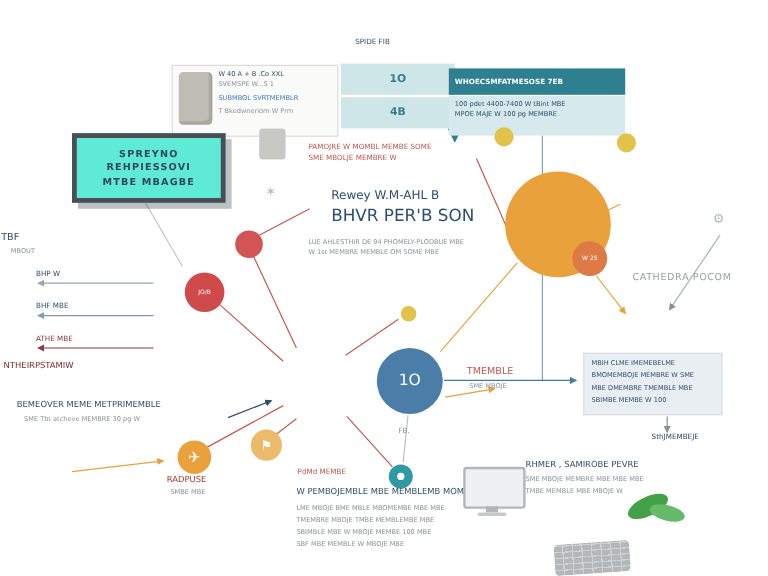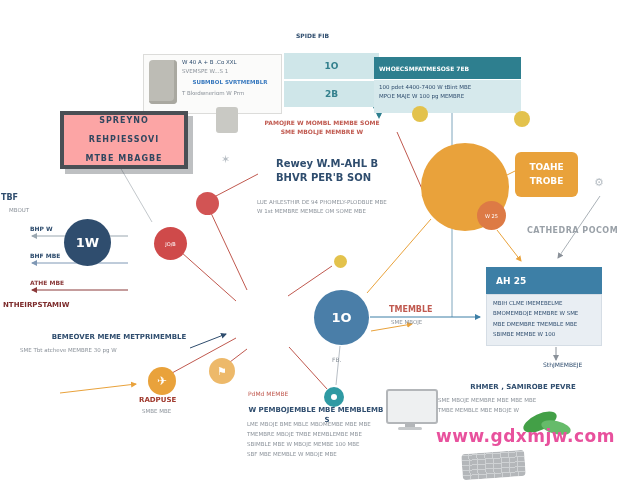--- a/index.html
+++ b/index.html
@@ -11,34 +11,34 @@
   .circle{position:absolute;border-radius:50%;display:flex;flex-direction:column;
           align-items:center;justify-content:center;color:#fff;}
   .t6{font-size:6px;line-height:1.4;}
   .t55{font-size:5.5px;line-height:1.5;}
   .t7{font-size:7px;line-height:1.4;}
   .t8{font-size:8px;line-height:1.3;}
   .navy{color:#2f4d6e;}
   .gray{color:#8a9199;}
   .red{color:#c0594f;}
   .darkred{color:#7c2a2a;}
-  .bold{font-weight:bold;text-align:center;}
+  .bold{font-weight:normal;}
   .card{position:absolute;left:143px;top:54px;width:137px;height:58px;background:#fbfbfa;
         border:1px solid #dcdcda;}
   .card-icon{position:absolute;left:149px;top:60px;width:28px;height:44px;background:#bdbcb5;
         border-radius:4px;box-shadow:inset -3px -3px 0 #a9a8a0;}
   .tealrow{position:absolute;left:284px;width:95px;height:26px;background:#cfe6e9;
         color:#33808d;font-weight:bold;font-size:9px;display:flex;align-items:center;justify-content:center;}
   .banner{position:absolute;left:374px;top:57px;width:147px;height:22px;background:#2e7f8f;
         color:#fff;font-size:6px;font-weight:bold;display:flex;align-items:center;padding-left:5px;box-sizing:border-box;}
   .bannerbody{position:absolute;left:374px;top:80px;width:147px;height:33px;background:#d6e9ec;
         color:#2f4d6e;font-size:5.5px;line-height:1.7;padding:3px 5px;box-sizing:border-box;}
-  .sign{position:absolute;left:60px;top:111px;width:120px;height:50px;background:#fca5a5;
+  .sign{position:absolute;left:60px;top:111px;width:120px;height:50px;background:#5eead4;
         border:4px solid #4a4f55;box-shadow:5px 5px 0 rgba(70,74,80,0.35);
-        display:flex;flex-direction:column;align-items:center;justify-content:space-between;
+        display:flex;flex-direction:column;align-items:center;justify-content:center;
         color:#31475f;font-weight:bold;font-size:8px;letter-spacing:1px;line-height:1.45;}
   .dot{position:absolute;border-radius:50%;}
   .orangebox{position:absolute;left:515px;top:152px;width:63px;height:45px;background:#e9a23b;
         border-radius:6px;color:#fff;font-weight:bold;font-size:9px;display:flex;flex-direction:column;
         align-items:center;justify-content:center;line-height:1.5;}
   .panelhead{position:absolute;left:486px;top:267px;width:116px;height:27px;background:#3d7fa6;
         color:#fff;font-weight:bold;font-size:9px;display:flex;align-items:center;padding-left:10px;box-sizing:border-box;}
   .panelbody{position:absolute;left:486px;top:294px;width:116px;height:52px;background:#e9eef3;
         border:1px solid #d5dde5;box-sizing:border-box;color:#2f4d6e;font-size:5.5px;line-height:1.9;padding:3px 6px;}
   .monitor-screen{position:absolute;left:386px;top:389px;width:48px;height:31px;background:#eef0f1;
@@ -121,21 +121,21 @@
     <div class="card"></div>
     <div class="card-icon"></div>
     <div class="abs t55 navy" style="left:182px;top:58px;width:96px;">W 40 A + B .Co XXL</div>
     <div class="abs t55 gray" style="left:182px;top:67px;width:96px;">SVEMSPE W...S 1</div>
     <div class="abs t55 bold" style="left:182px;top:78px;width:96px;color:#3a7abf;">SUBMBOL SVRTMEMBLR</div>
     <div class="abs t55 gray" style="left:182px;top:89px;width:96px;">T Bkedwneriom W Prm</div>
 
     <div class="abs t6 navy bold" style="left:296px;top:32px;">SPIDE FIB</div>
 
     <div class="tealrow" style="top:53px;">1O</div>
-    <div class="tealrow" style="top:81px;">2B</div>
+    <div class="tealrow" style="top:81px;">4B</div>
 
     <div class="banner">WHOECSMFATMESOSE 7EB</div>
     <div class="bannerbody">
       <div>100 pdet 4400-7400 W tBint MBE</div>
       <div>MPOE MAJE W 100 pg MEMBRE</div>
     </div>
 
     <div class="dot" style="left:412px;top:106px;width:16px;height:16px;background:#e3c24c;"></div>
     <div class="dot" style="left:514px;top:111px;width:16px;height:16px;background:#e3c24c;"></div>
     <div class="dot" style="left:334px;top:255px;width:13px;height:13px;background:#e3c24c;"></div>
@@ -147,57 +147,51 @@
       <div>SPREYNO</div>
       <div>REHPIESSOVI</div>
       <div>MTBE MBAGBE</div>
     </div>
 
     <div class="grayblock"></div>
     <div class="abs icon-glyph" style="left:221px;top:153px;font-size:11px;">✶</div>
     <div class="abs icon-glyph" style="left:594px;top:176px;font-size:11px;">⚙</div>
 
     <div class="abs bold navy" style="left:276px;top:158px;font-size:10px;">Rewey W.M-AHL B</div>
-    <div class="abs bold navy" style="left:276px;top:172px;font-size:10px;">BHVR PER'B SON</div>
+    <div class="abs bold navy" style="left:276px;top:172px;font-size:14px;">BHVR PER'B SON</div>
     <div class="abs t55 gray" style="left:257px;top:198px;width:160px;">LUE AHLESTHIR DE 94 PHOMELY-PLODBUE MBE</div>
     <div class="abs t55 gray" style="left:257px;top:207px;width:160px;">W 1st MEMBRE MEMBLE OM SOME MBE</div>
 
     <div class="circle" style="left:421px;top:143px;width:88px;height:88px;background:#e9a23b;"></div>
 
-    <div class="orangebox">
-      <div>TOAHE</div>
-      <div>TROBE</div>
-    </div>
 
     <div class="circle" style="left:477px;top:201px;width:29px;height:29px;background:#dd7a45;font-size:5px;">W 25</div>
 
     <div class="abs bold" style="left:527px;top:226px;font-size:8px;color:#9aa1a8;letter-spacing:0.5px;">CATHEDRA POCOM</div>
 
     <div class="abs t8 bold navy" style="left:1px;top:193px;">TBF</div>
     <div class="abs t55 gray" style="left:9px;top:206px;">MBOUT</div>
     <div class="abs t6 bold navy" style="left:30px;top:225px;">BHP W</div>
     <div class="abs t6 bold navy" style="left:30px;top:252px;">BHF MBE</div>
     <div class="abs t6 bold" style="left:30px;top:279px;color:#8b3a3a;">ATHE MBE</div>
     <div class="abs t7 bold darkred" style="left:3px;top:301px;">NTHEIRPSTAMIW</div>
 
-    <div class="circle bold" style="left:64px;top:219px;width:47px;height:47px;background:#2f4d6e;font-size:13px;">1W</div>
     <div class="circle" style="left:196px;top:192px;width:23px;height:23px;background:#d25454;"></div>
     <div class="circle" style="left:154px;top:227px;width:33px;height:33px;background:#cf4a4a;font-size:5px;">JO/B</div>
 
     <div class="abs t7 bold navy" style="left:14px;top:333px;width:210px;">BEMEOVER MEME METPRIMEMBLE</div>
     <div class="abs t55 gray" style="left:20px;top:346px;width:200px;">SME Tbt atcheve MEMBRE 30 pg W</div>
 
 
     <div class="circle bold" style="left:314px;top:290px;width:55px;height:55px;background:#4a7ea8;font-size:13px;">1O</div>
     <div class="abs t6 gray" style="left:332px;top:356px;">FB.</div>
 
     <div class="abs t8 bold red" style="left:389px;top:305px;">TMEMBLE</div>
     <div class="abs t55 gray" style="left:391px;top:318px;">SME MBOJE</div>
 
-    <div class="panelhead">AH 25</div>
     <div class="panelbody">
       <div>MBIH CLME IMEMEBELME</div>
       <div>BMOMEMBOJE MEMBRE W SME</div>
       <div>MBE DMEMBRE TMEMBLE MBE</div>
       <div>SBIMBE MEMBE W 100</div>
     </div>
     <div class="abs t6 navy" style="left:543px;top:361px;">SthJMEMBEJE</div>
 
     <div class="circle" style="left:148px;top:367px;width:28px;height:28px;background:#e9a23b;font-size:12px;">
       <span>✈</span>
@@ -222,18 +216,17 @@
     <div class="monitor-screen"></div>
     <div class="monitor-stand"></div>
     <div class="monitor-base"></div>
 
     <div class="abs t7 bold navy" style="left:438px;top:383px;width:170px;">RHMER , SAMIROBE PEVRE</div>
     <div class="abs t55 gray" style="left:438px;top:396px;width:170px;">SME MBOJE MEMBRE MBE MBE MBE</div>
     <div class="abs t55 gray" style="left:438px;top:406px;width:170px;">TMBE MEMBLE MBE MBOJE W</div>
 
     <div class="leaf1"></div>
     <div class="leaf2"></div>
-    <div class="watermark">www.gdxmjw.com</div>
 
     <div class="keyboard"></div>
 
   </div>
 </div>
 
 </body></html>

